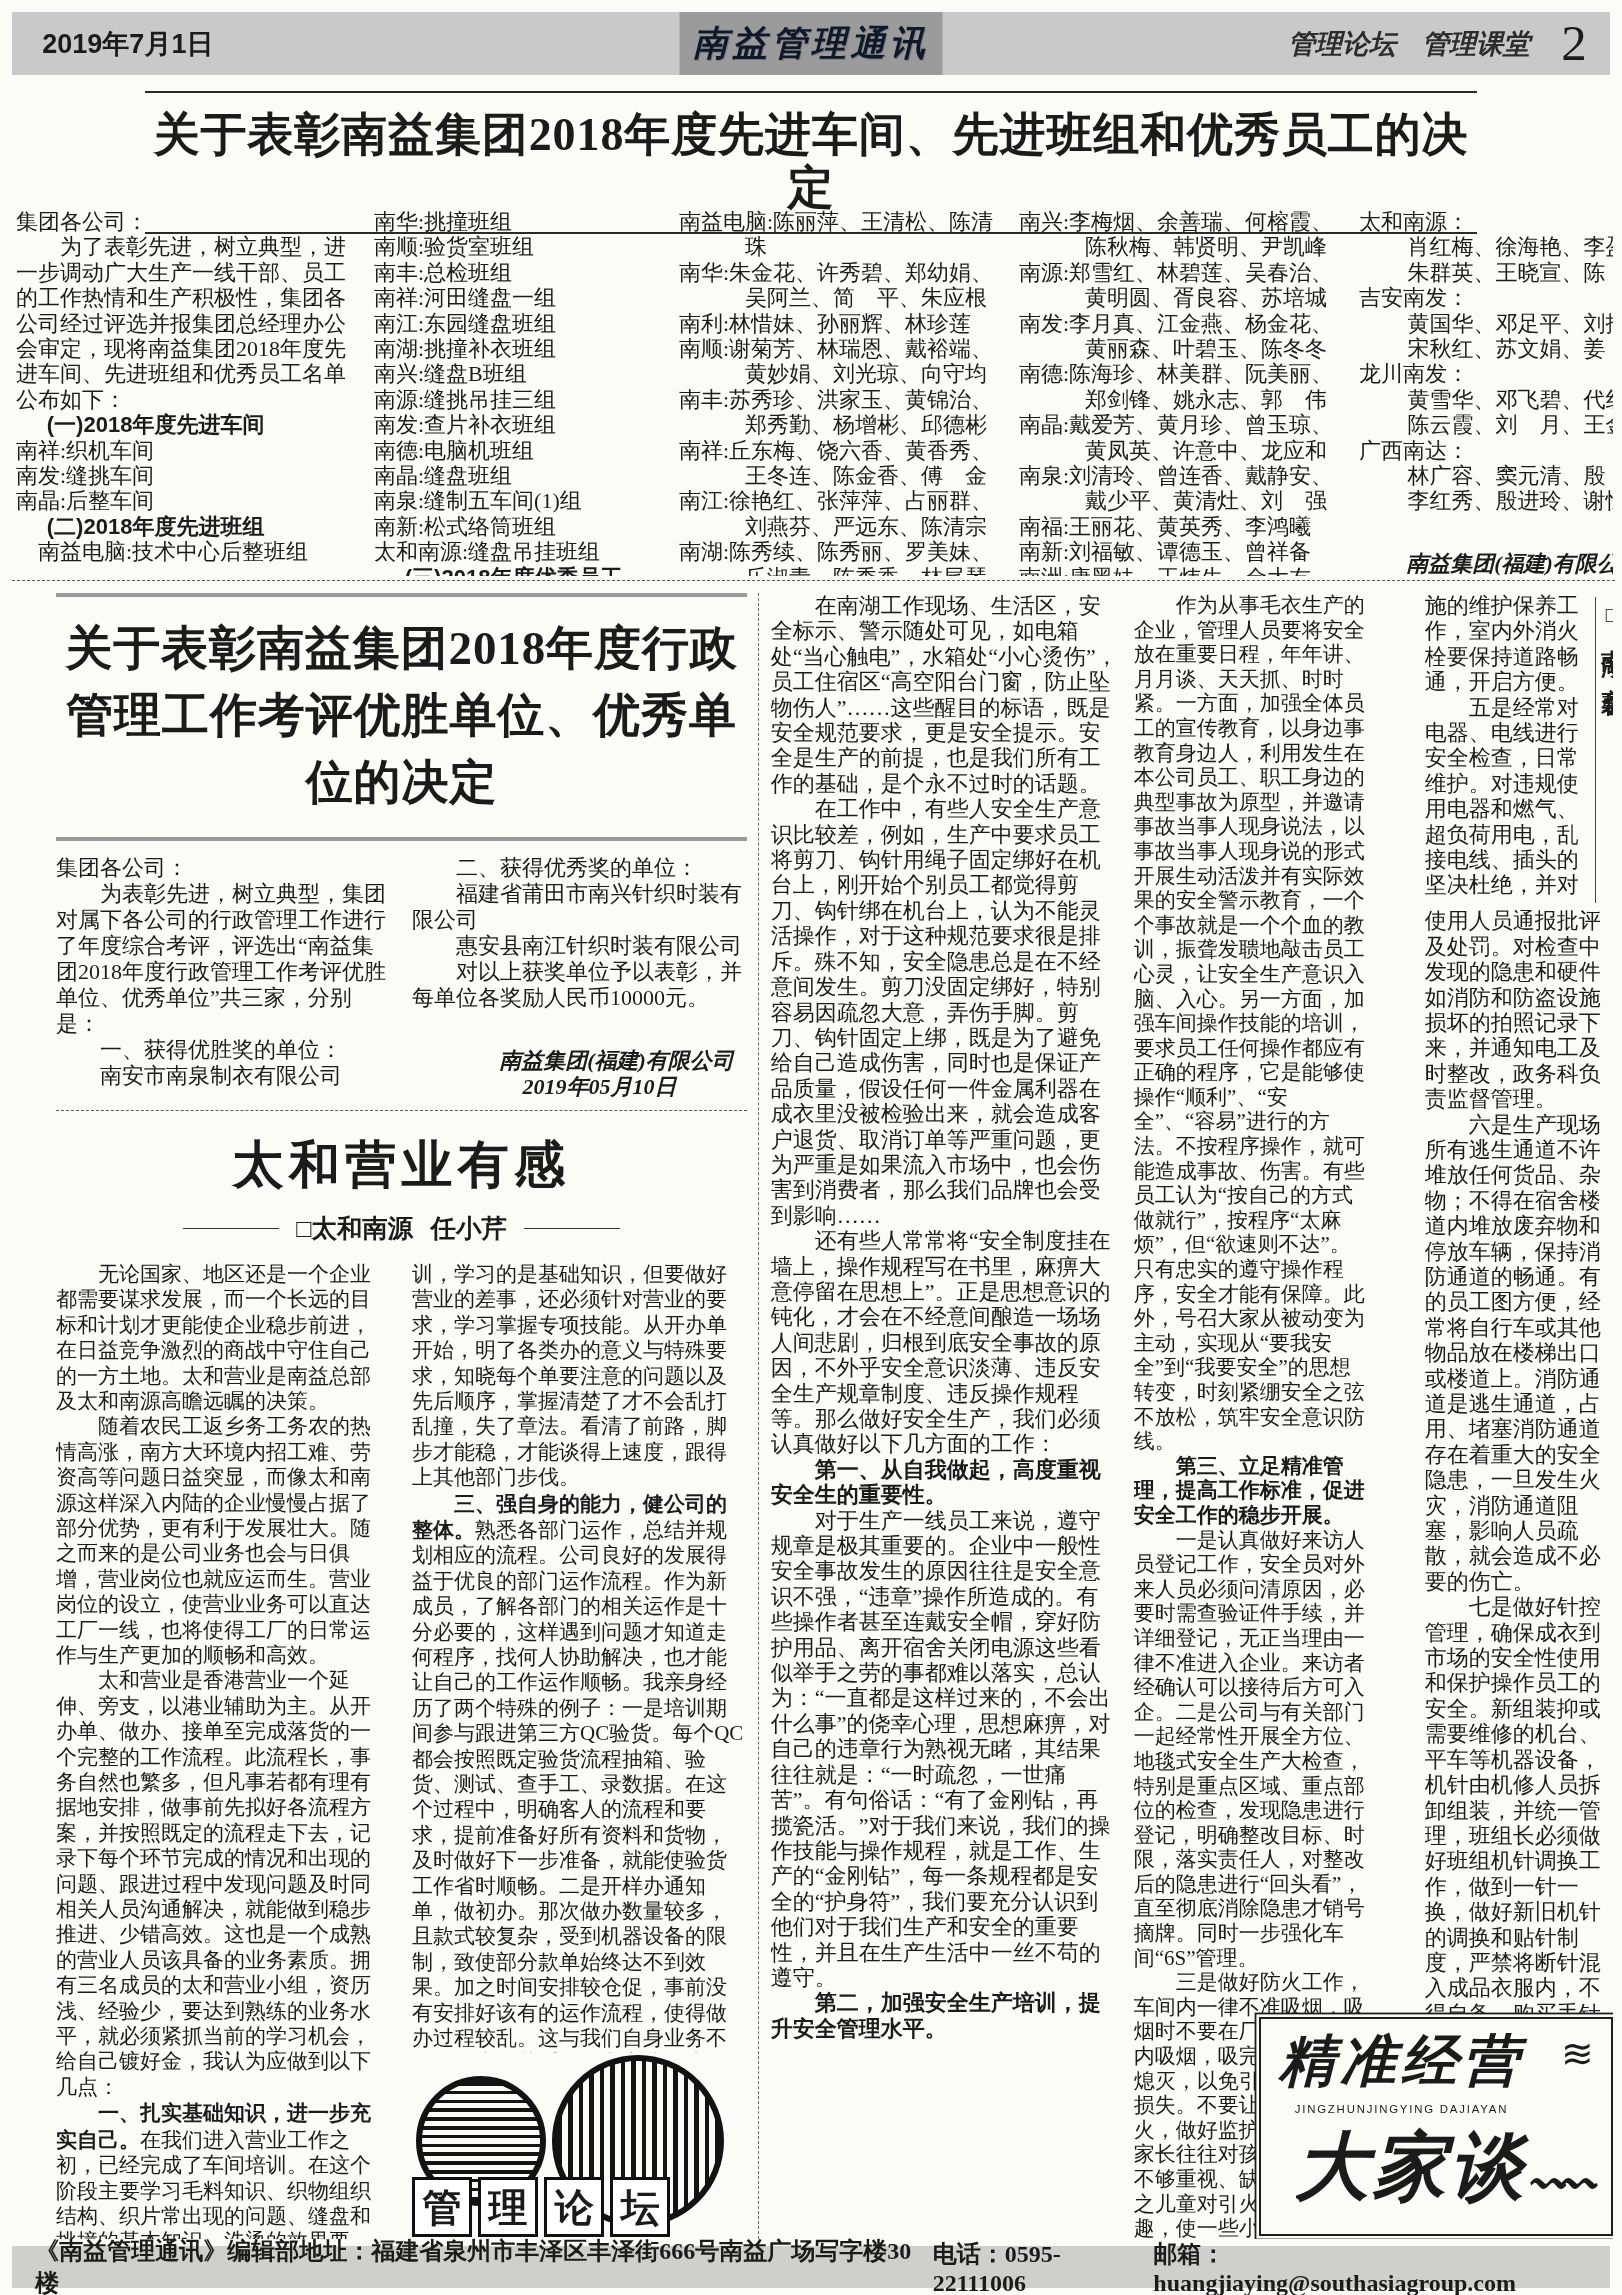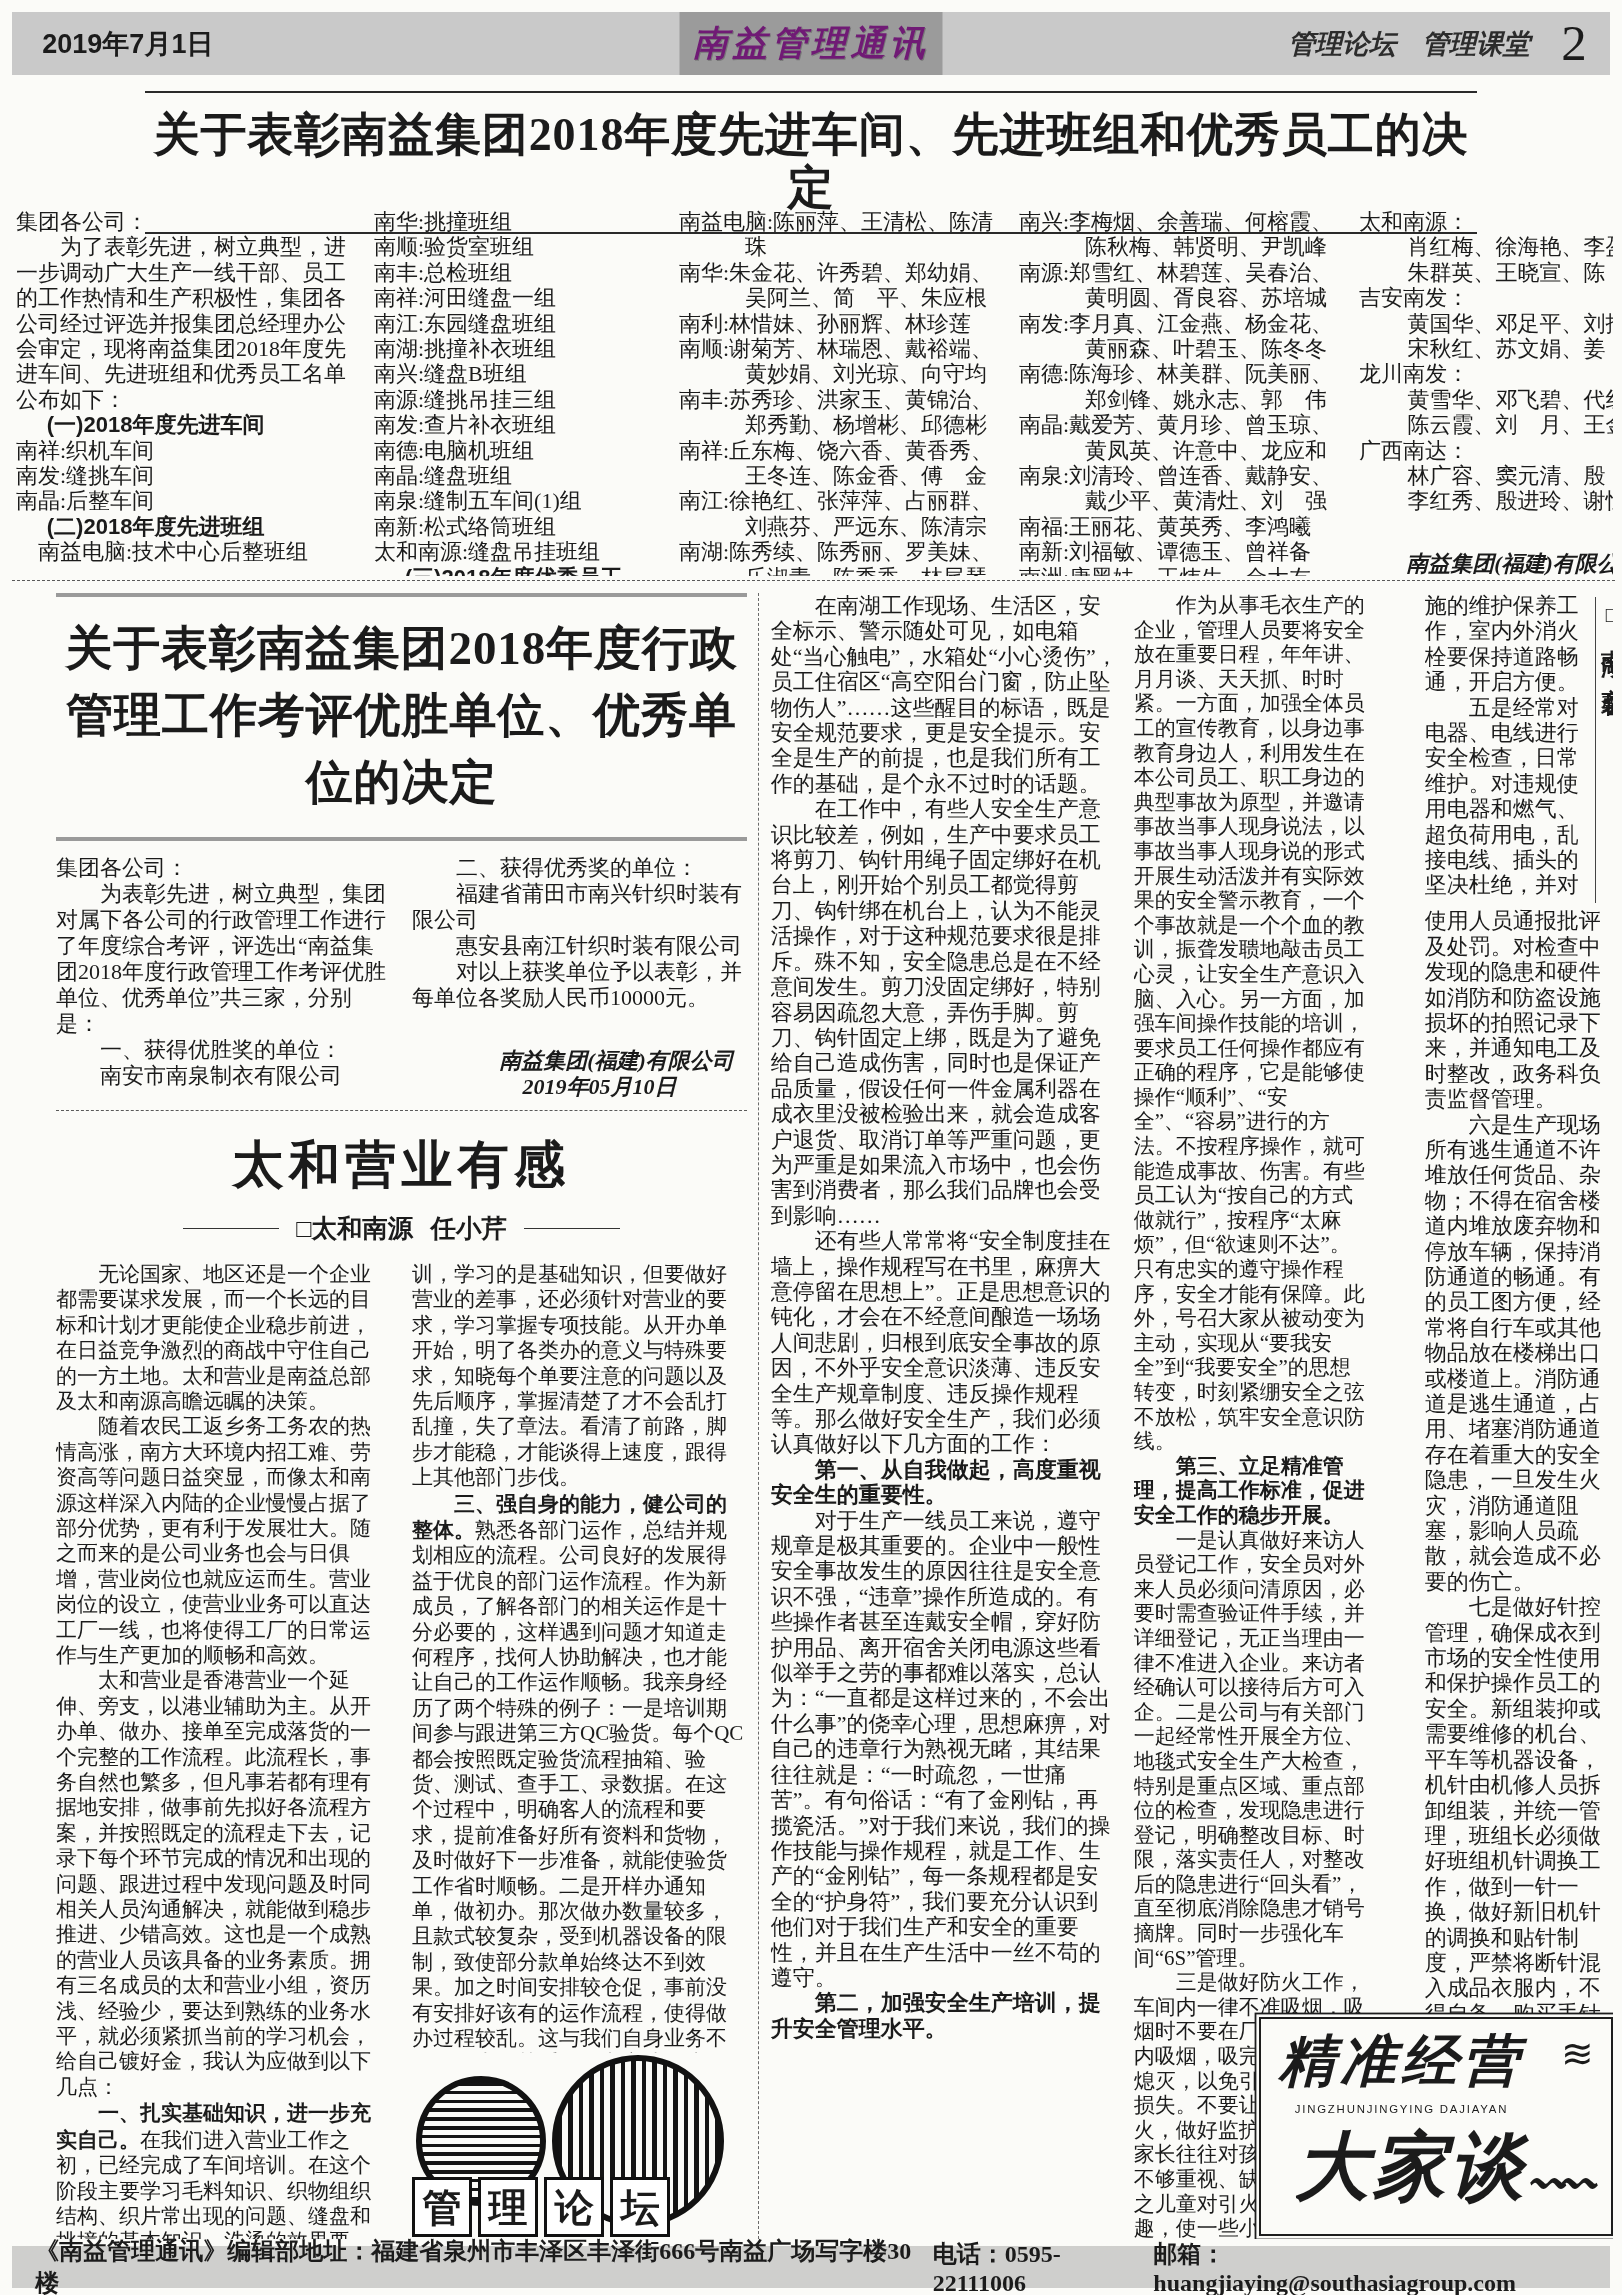--- a/index.html
+++ b/index.html
@@ -14,21 +14,21 @@
   .page{position:absolute;inset:0;background:#fbfbf8;}
 
   
   .header-bar{
     position:absolute;left:12.3px;right:12.3px;top:12.3px;height:63px;
     background:#c9c9c9;display:flex;align-items:center;
   }
   .date{font-size:27px;font-weight:bold;font-family:"Liberation Sans","DejaVu Sans",sans-serif;margin-left:30px;}
   .masthead-box{
     position:absolute;left:50%;transform:translateX(-50%);top:0;height:63px;width:263px;
-    background:#9b9b9b;color:#701a75;display:flex;align-items:center;justify-content:center;
+    background:#9b9b9b;color:#0f172a;display:flex;align-items:center;justify-content:center;
     font-size:35px;font-weight:bold;font-style:italic;letter-spacing:4.4px;
     text-shadow:0.9px 0.9px 0 #777;
   }
   .header-right{margin-left:auto;display:flex;align-items:center;gap:26px;margin-right:23px;}
   .section-tag{font-size:27px;font-weight:bold;font-style:italic;color:#2c2c2c;}
   .page-num{font-size:51px;font-weight:normal;line-height:1;margin-left:5.3px;}
 
   
   .headline1-wrap{
     position:absolute;top:91px;left:145px;right:145px;

